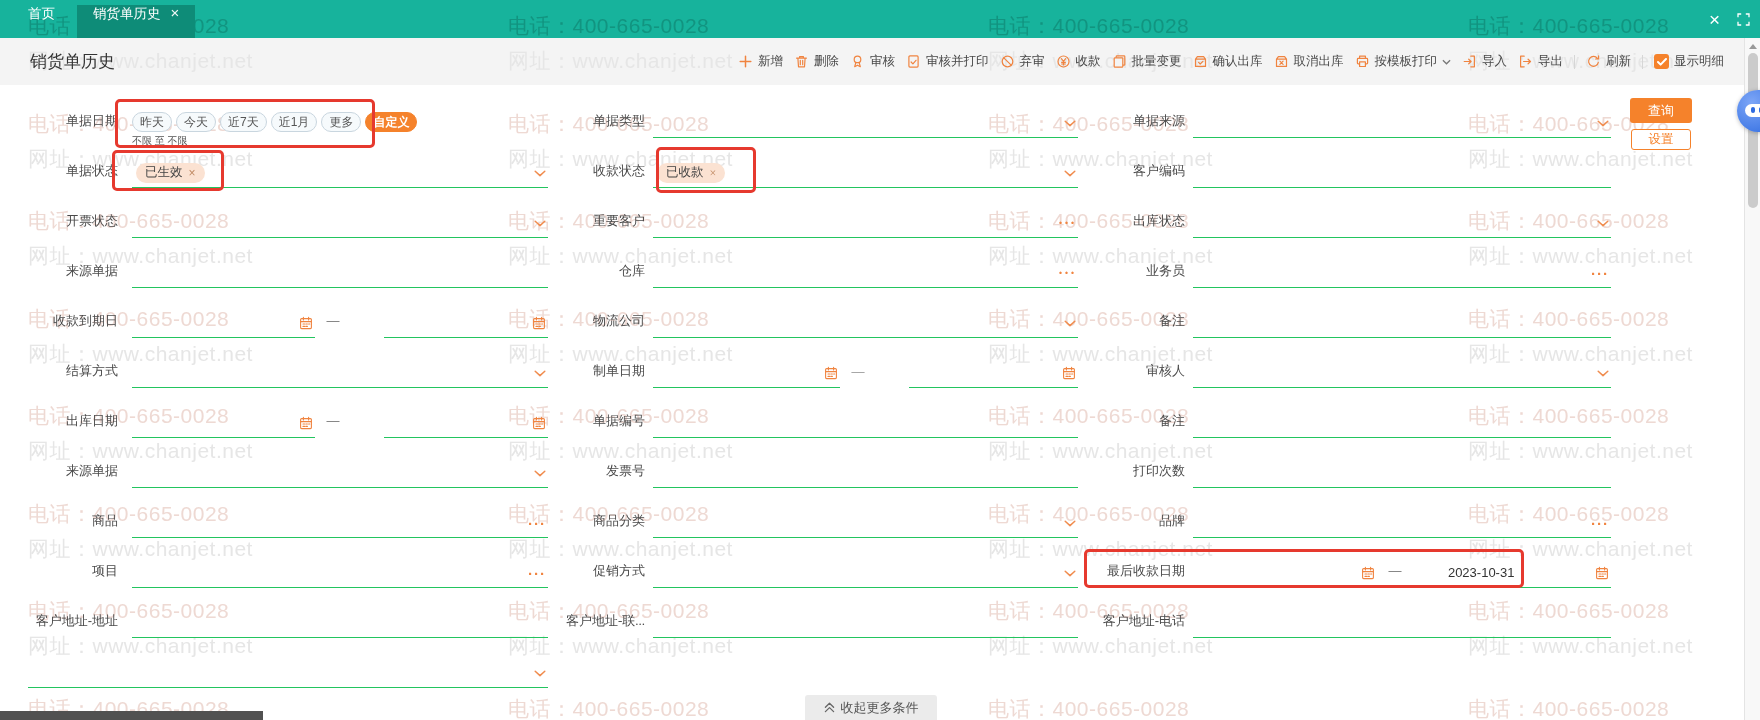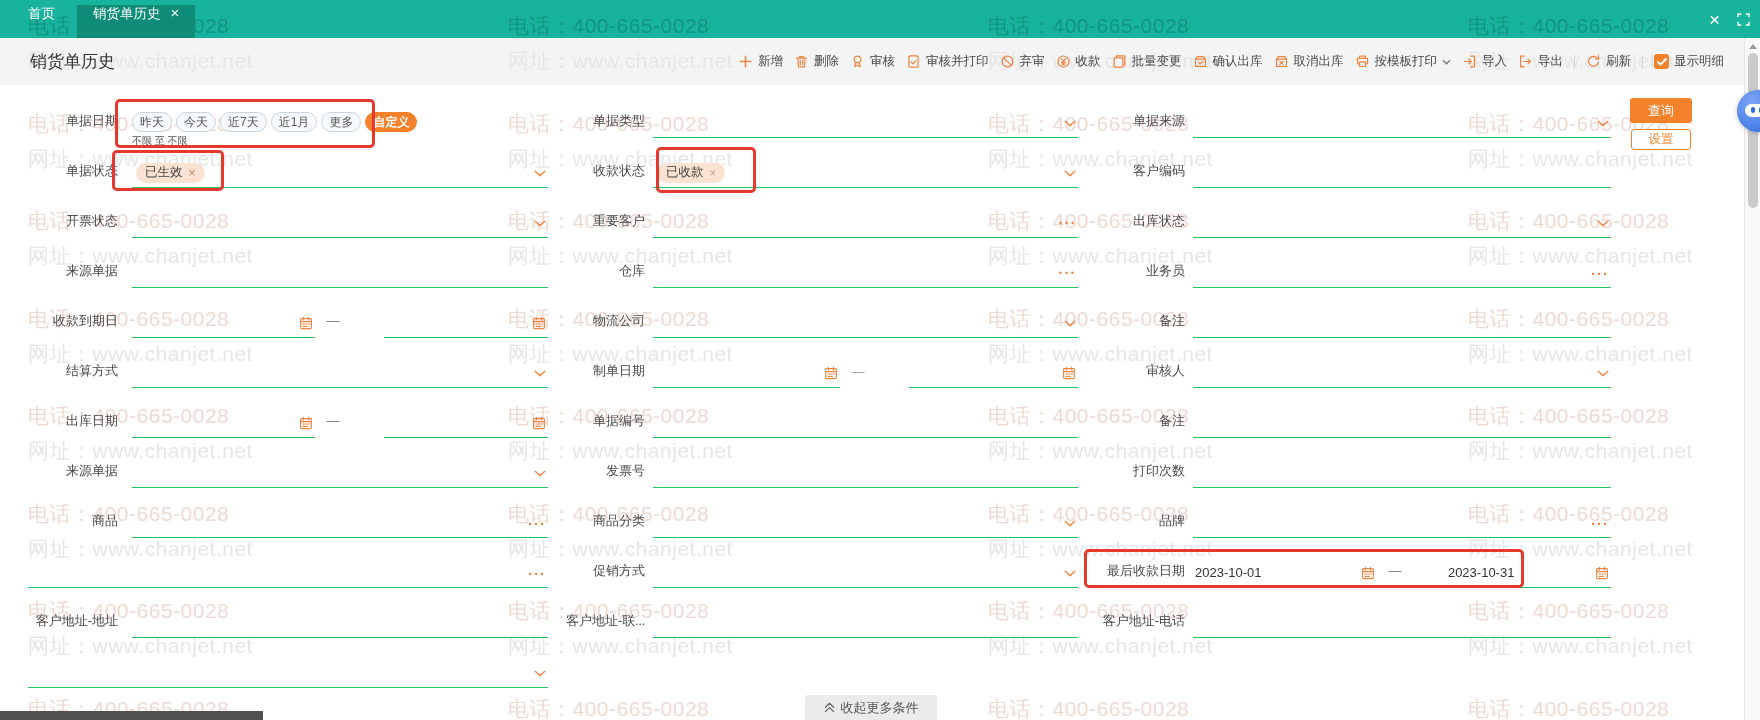--- a/index.html
+++ b/index.html
@@ -418,20 +418,21 @@
         <div class="frow">
           <div class="flabel">商品</div>
           <div class="ffield">
             <div class="fline"></div>
             <div class="adorn">
               <span class="dots">···</span>
             </div>
           </div>
         </div>
         <div class="frow">
+          <div class="flabel">项目</div>
           <div class="ffield">
             <div class="fline"></div>
             <div class="adorn">
               <span class="dots">···</span>
             </div>
           </div>
         </div>
         <div class="frow">
           <div class="flabel">客户地址-地址</div>
           <div class="ffield">
@@ -651,23 +652,20 @@
             <div class="adorn">
               <span class="dots">···</span>
             </div>
           </div>
         </div>
         <div class="frow">
           <div class="flabel">最后收款日期</div>
           <div class="ffield">
             <div class="fdate">
           <div class="fd1">
-            <div class="fline">
-                  <span class="dval">2023-10-01</span>
-                </div>
             <div class="adorn">
                   <svg class="cal" viewBox="0 0 14 14">
                     <rect x="1.6" y="2.6" width="10.8" height="10" rx="1"></rect>
                     <path d="M4.4 1.2v2.8M9.6 1.2v2.8M1.6 5.6h10.8M4 8h1.6M6.8 8h1.6M9.6 8h1.2M4 10.4h1.6M6.8 10.4h1.6"></path>
                   </svg>
                 </div>
           </div>
           <div class="dash">—</div>
           <div class="fd2">
             <div class="fline">

